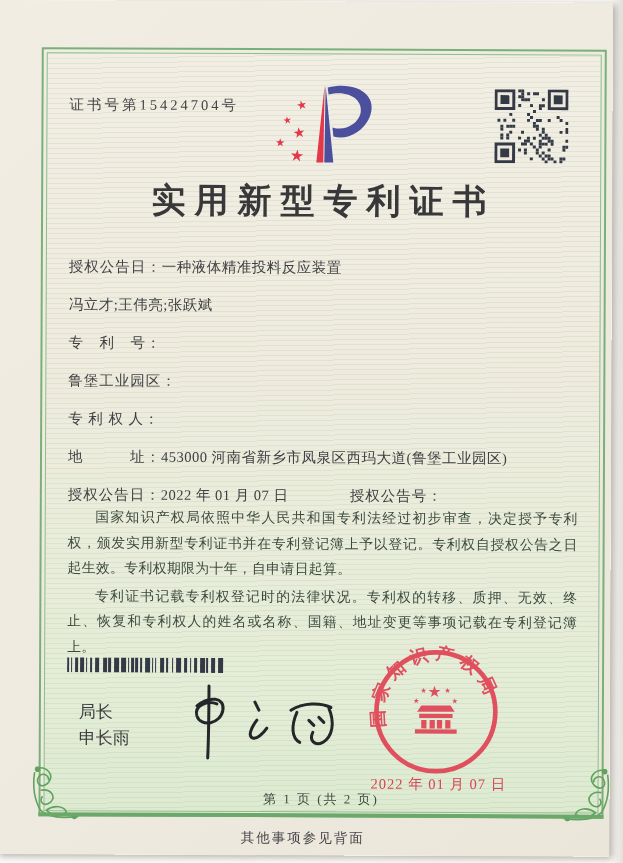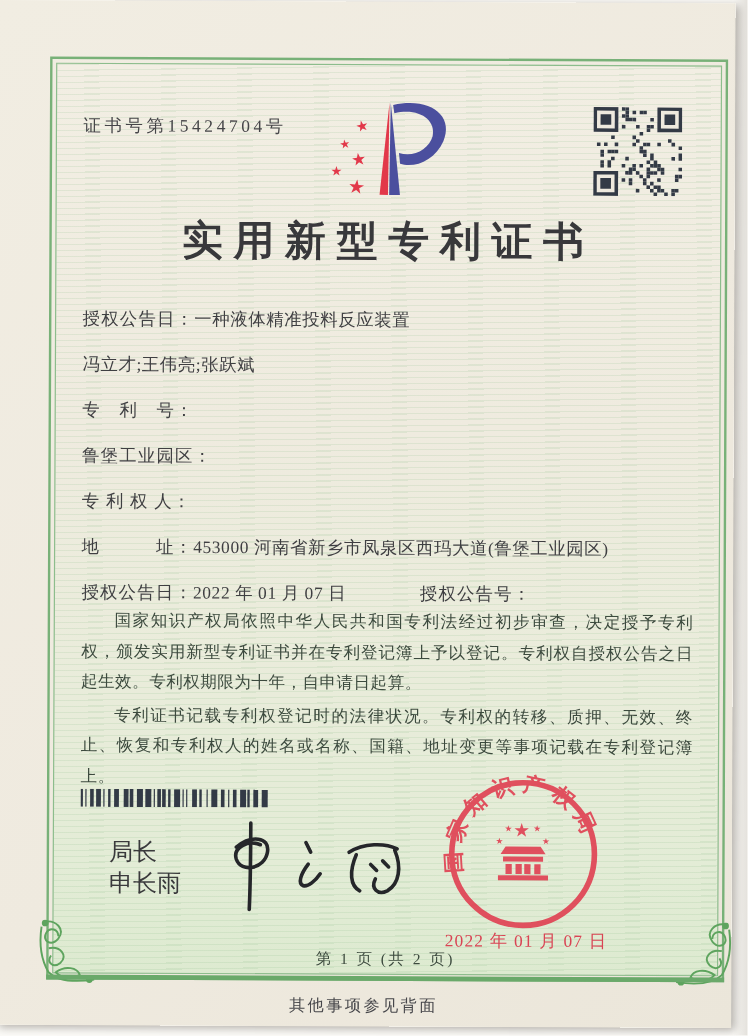--- a/index.html
+++ b/index.html
@@ -32,21 +32,21 @@
   .grant-row{display:flex;}
   .grant-row .pair1{width:282px;display:flex;}
   .grant-row .pair2{display:flex;align-items:center;}
 
   .paras{position:absolute;left:26px;top:455px;width:510px;font-size:13.8px;
          line-height:1.85;text-align:justify;color:#3c4a3e;}
   .paras p{margin:0 0 2px 0;text-indent:2em;letter-spacing:.4px;}
 
   .barcode{position:absolute;left:26px;top:608px;width:158px;height:15px;}
 
-  .officer{position:absolute;left:50px;top:650px;font-size:20px;line-height:26px;color:#3a3a3c;font-family:Liberation Mono, monospace;}
+  .officer{position:absolute;left:38px;top:650px;font-size:17px;line-height:26px;color:#3a3a3c;}
   .signature{position:absolute;left:110px;top:630px;}
   .seal{position:absolute;left:322px;top:592px;width:146px;height:162px;}
   .seal-date{position:absolute;left:8px;top:132px;width:146px;font-size:14.5px;
              color:#d94454;letter-spacing:1px;white-space:nowrap;}
   .page-no{position:absolute;left:0;top:740px;width:100%;text-align:center;
            font-size:13px;letter-spacing:2px;color:#3c4a3e;}
   .flourish{position:absolute;bottom:-8px;}
   .flourish.left{left:-10px;}
   .flourish.right{right:-10px;transform:scaleX(-1);}
   .back-note{position:absolute;left:0;top:828px;width:613px;text-align:center;

